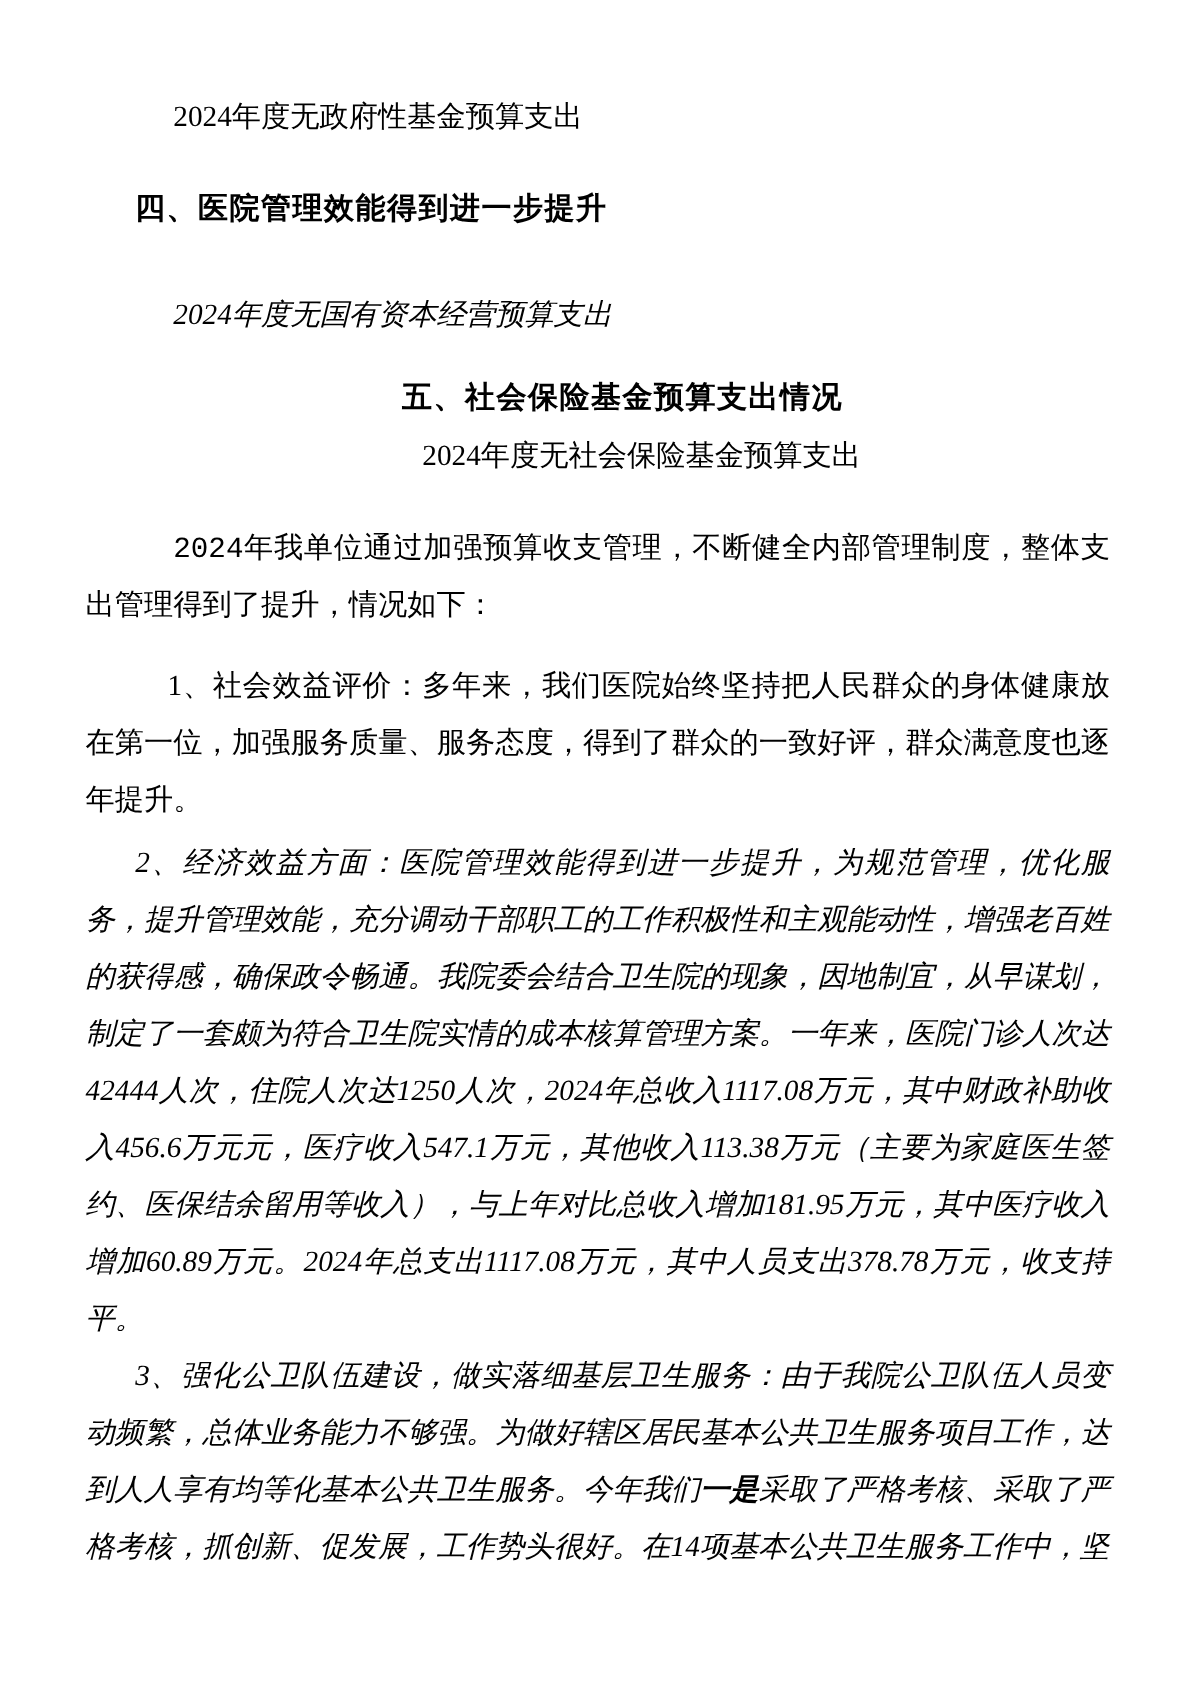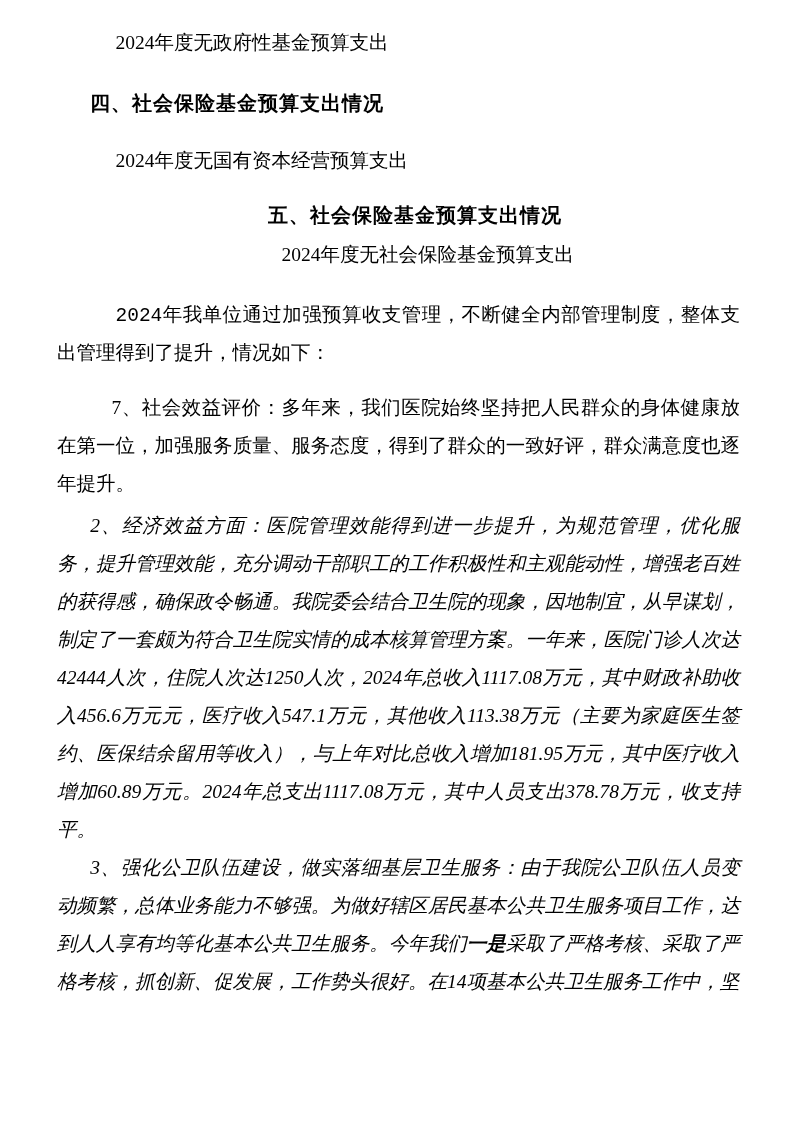--- a/index.html
+++ b/index.html
@@ -7,21 +7,21 @@
     padding: 0;
     background: #ffffff;
   }
   .page {
     position: relative;
     width: 793px;
     height: 1122px;
     background: #ffffff;
     color: #000000;
     box-sizing: border-box;
-    padding: 24px 53px 0 57px;
+    padding: 60px 53px 0 57px;
     font-family: "Liberation Serif", "DejaVu Serif", serif;
     font-size: 19.5px;
     line-height: 38px;
     overflow: hidden;
   }
   .note {
     margin: 0;
     text-indent: 3em;
     text-align: left;
   }
@@ -34,46 +34,46 @@
   }
   .para {
     margin: 0;
     text-align: justify;
     text-justify: inter-ideograph;
   }
   .indent-3 { text-indent: 3em; font-family: Liberation Mono, monospace; }
   .indent-28 { text-indent: 2.8em; }
   .indent-17 { text-indent: 1.7em; font-style: italic; }
   .mt-heading4 { margin-top: 22px; }
-  .mt-note2   { margin-top: 20px; }
+  .mt-note2   { margin-top: 34px; font-style: italic; }
   .mt-heading5{ margin-top: 16px; text-align: center; }
   .mt-note3   { margin-top: 2px; text-align: center; }
   .mt-heading6{ margin-top: 19px; }
   .mt-para1   { margin-top: 23px; }
   .mt-para2   { margin-top: 16px; }
   .mt-para3   { margin-top: 4px; }
   .bold { font-weight: bold; }
 </style>
 </head>
 <body>
 
 <div class="page">
 
   <p class="note">2024年度无政府性基金预算支出</p>
 
-  <p class="heading mt-heading4">四、社会保险基金预算支出情况</p>
+  <p class="heading mt-heading4">四、医院管理效能得到进一步提升</p>
 
   <p class="note mt-note2">2024年度无国有资本经营预算支出</p>
 
   <p class="heading mt-heading5">五、社会保险基金预算支出情况</p>
 
   <p class="note mt-note3">2024年度无社会保险基金预算支出</p>
 
 
   <p class="para indent-3 mt-para1">2024年我单位通过加强预算收支管理，不断健全内部管理制度，整体支出管理得到了提升，情况如下：</p>
 
-  <p class="para indent-28 mt-para2">7、社会效益评价：多年来，我们医院始终坚持把人民群众的身体健康放在第一位，加强服务质量、服务态度，得到了群众的一致好评，群众满意度也逐年提升。</p>
+  <p class="para indent-28 mt-para2">1、社会效益评价：多年来，我们医院始终坚持把人民群众的身体健康放在第一位，加强服务质量、服务态度，得到了群众的一致好评，群众满意度也逐年提升。</p>
 
   <p class="para indent-17 mt-para3">2、经济效益方面：医院管理效能得到进一步提升，为规范管理，优化服务，提升管理效能，充分调动干部职工的工作积极性和主观能动性，增强老百姓的获得感，确保政令畅通。我院委会结合卫生院的现象，因地制宜，从早谋划，制定了一套颇为符合卫生院实情的成本核算管理方案。一年来，医院门诊人次达42444人次，住院人次达1250人次，2024年总收入1117.08万元，其中财政补助收入456.6万元元，医疗收入547.1万元，其他收入113.38万元（主要为家庭医生签约、医保结余留用等收入），与上年对比总收入增加181.95万元，其中医疗收入增加60.89万元。2024年总支出1117.08万元，其中人员支出378.78万元，收支持平。</p>
 
   <p class="para indent-17"><span>3、强化公卫队伍建设，做实落细基层卫生服务：由于我院公卫队伍人员变动频繁，总体业务能力不够强。为做好辖区居民基本公共卫生服务项目工作，达到人人享有均等化基本公共卫生服务。今年我们</span><span class="bold">一是</span><span>采取了严格考核、采取了严格考核，抓创新、促发展，工作势头很好。在14项基本公共卫生服务工作中，坚</span></p>
 
 </div>
 
 </body></html>

